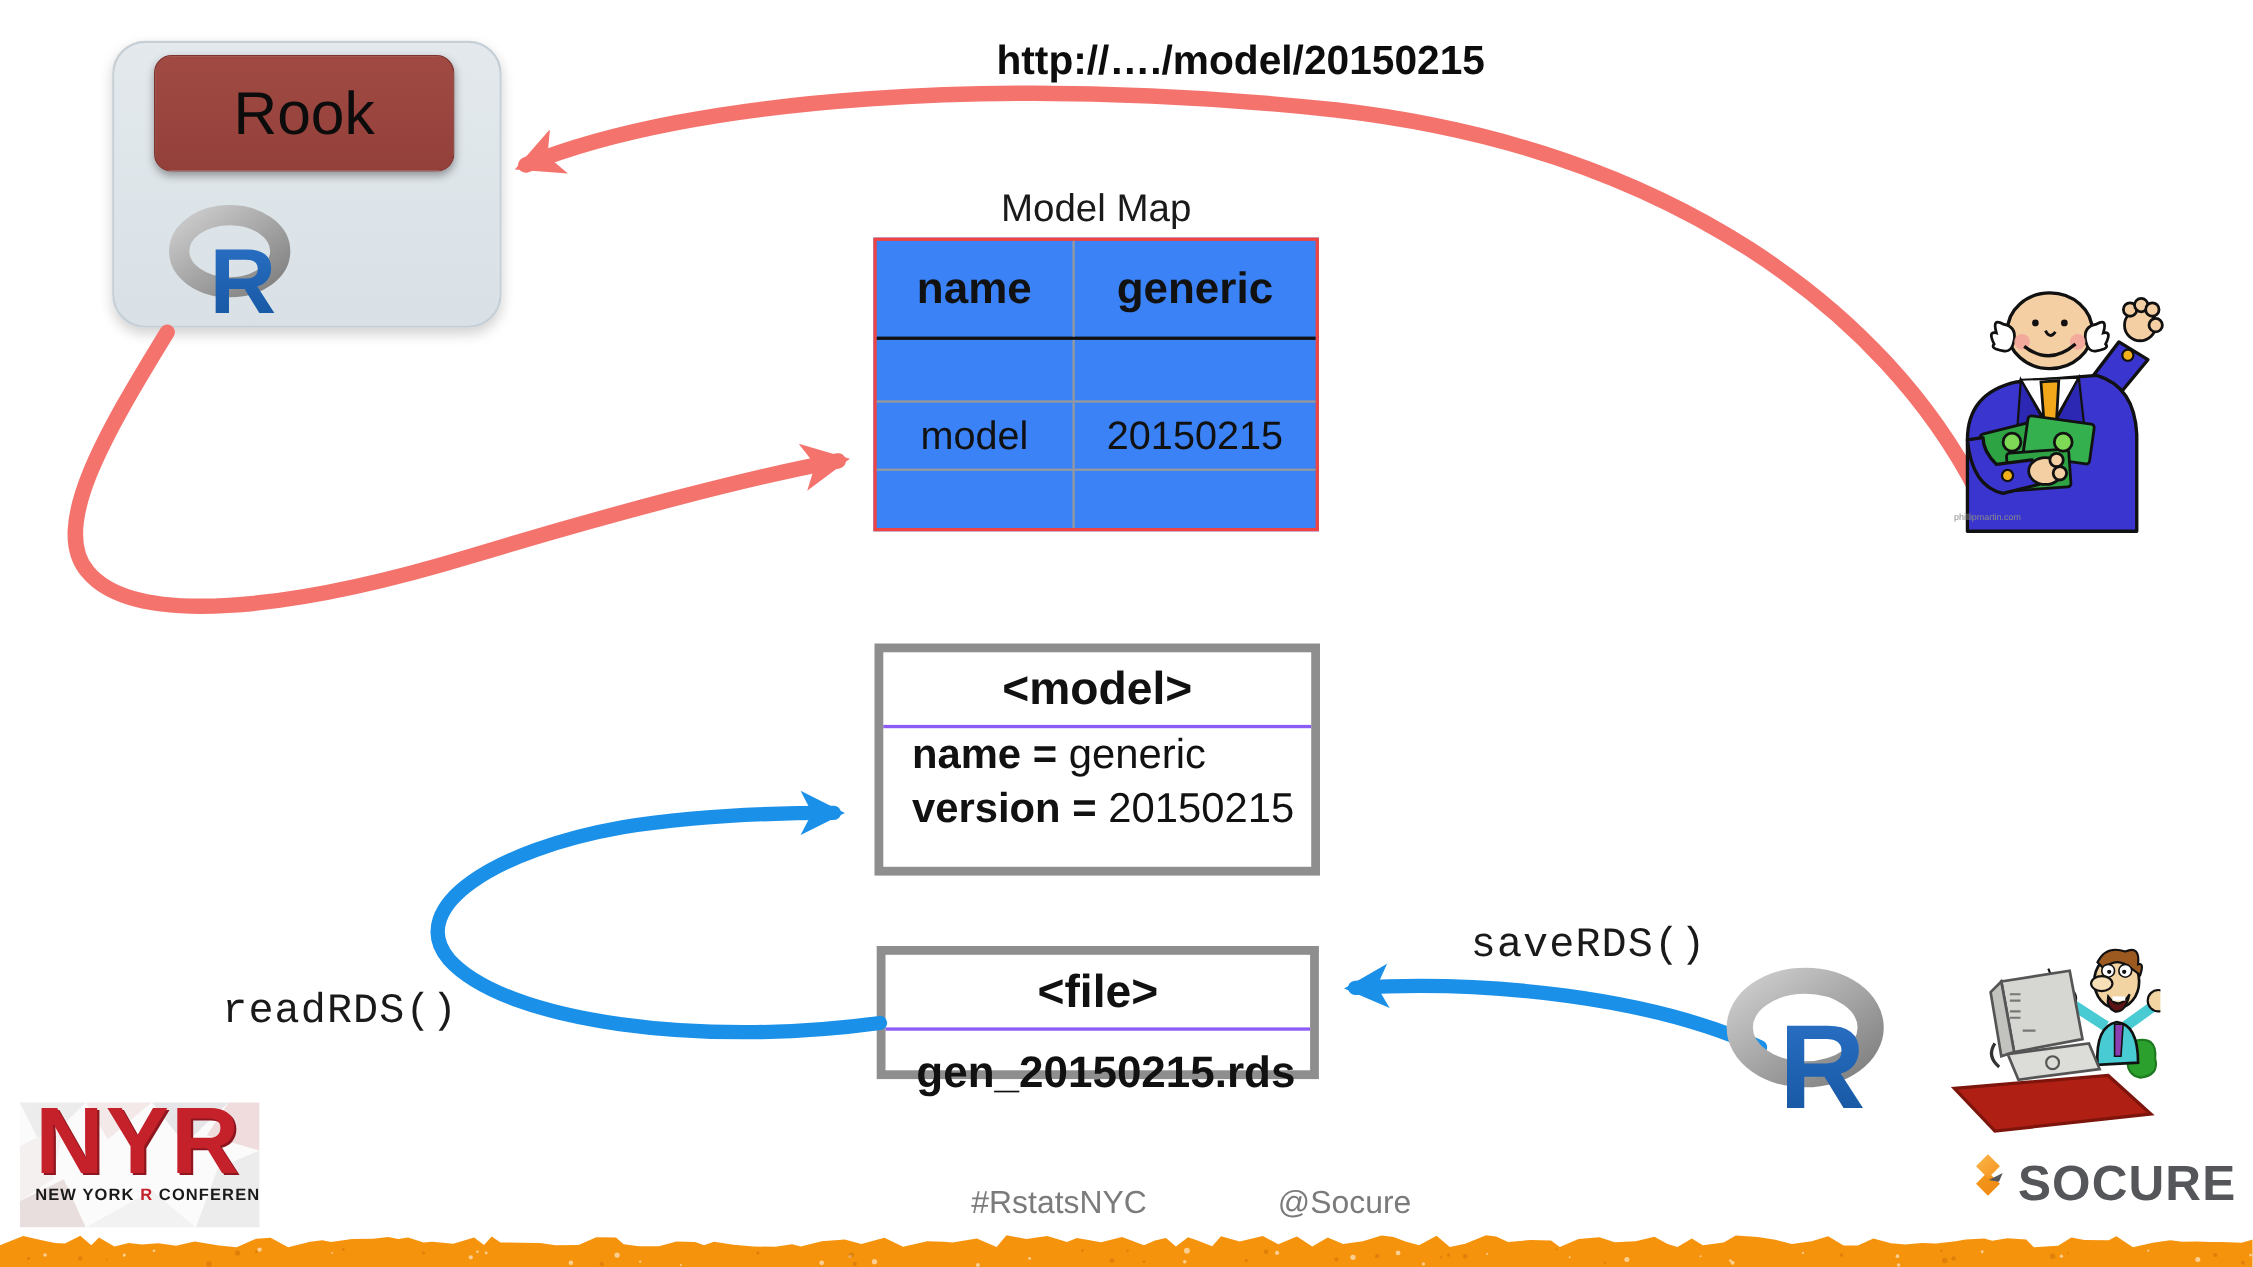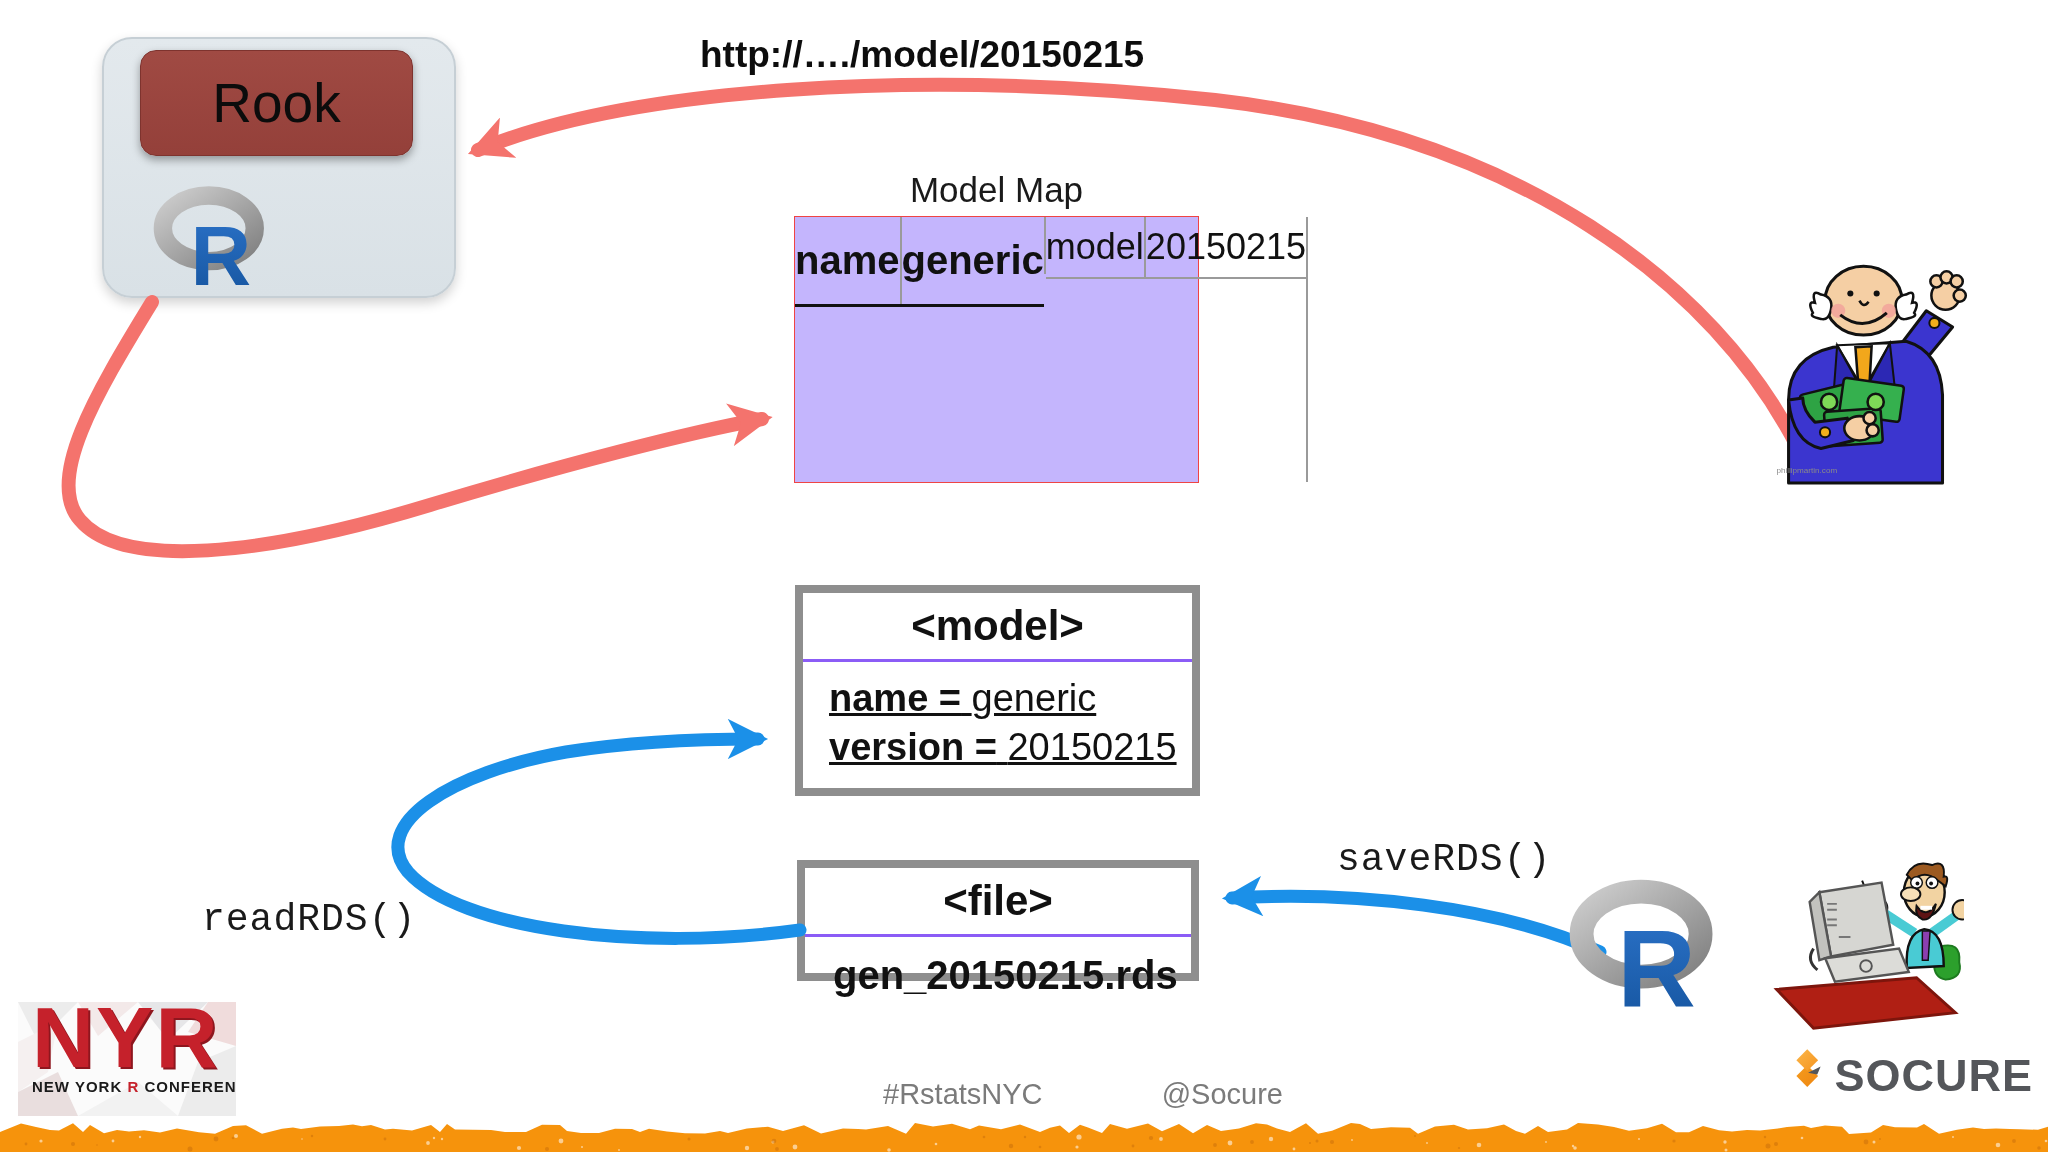--- a/index.html
+++ b/index.html
@@ -1,52 +1,52 @@
 <!DOCTYPE html>
 <html><head>
 <meta charset="utf-8">
 <style>
   html,body{margin:0;padding:0;}
   body{width:2048px;height:1152px;position:relative;overflow:hidden;background:#ffffff;
        font-family:"Liberation Sans",sans-serif;color:#111;}
   .abs{position:absolute;}
 
   
-  .url-label{left:700px;top:34px;width:650px;text-align:left;
+  .url-label{left:700px;top:34px;width:650px;text-align:right;
              font-size:37px;font-weight:700;letter-spacing:0px;color:#0d0d0d;}
 
   
   .rook-panel{left:102px;top:37px;width:350px;height:257px;border-radius:30px;
               background:linear-gradient(180deg,#e3e9ed 0%,#d9e1e6 100%);
               border:2px solid #c6cfd5;box-shadow:0 5px 12px rgba(0,0,0,.18);}
   .rook-btn{left:140px;top:50px;width:271px;height:104px;border-radius:16px;
             background:linear-gradient(180deg,#a04a43 0%,#94403a 100%);
             border:1px solid #7e332e;box-shadow:0 4px 8px rgba(0,0,0,.35);
             display:flex;align-items:center;justify-content:center;
             font-size:55px;font-weight:400;color:#0c0c0c;}
   .rook-rlogo{left:148px;top:185px;width:140px;height:105px;}
 
   
   .mm-title{left:794px;top:170px;width:405px;text-align:center;font-size:35px;color:#1a1a1a;}
-  .mm-table{left:794px;top:216px;width:405px;height:267px;background:#c4b5fd;
-            border:1px solid #ef4444;display:flex;flex-direction:row;box-sizing:border-box;}
+  .mm-table{left:794px;top:216px;width:405px;height:267px;background:#3b82f6;
+            border:3px solid #ef4444;display:flex;flex-direction:column;box-sizing:border-box;}
   .mm-row{display:flex;border-bottom:2px solid #9a9a9a;box-sizing:border-box;}
   .mm-row.hdr{height:90px;border-bottom:3px solid #111;font-weight:700;font-size:40px;}
   .mm-row.r1{height:57px;} .mm-row.r2{height:62px;font-size:36px;} .mm-row.r3{flex:1;border-bottom:none;}
   .mm-cell{display:flex;align-items:center;justify-content:center;box-sizing:border-box;}
   .mm-cell.c0{width:45%;border-right:2px solid #9a9a9a;}
   .mm-cell.c1{flex:1;}
 
   
   .uml-box{background:#fff;border:8px solid #8E8E8E;box-sizing:border-box;}
   .model-box{left:795px;top:585px;width:405px;height:211px;}
   .file-box{left:797px;top:860px;width:402px;height:121px;}
   .uml-title{height:66px;display:flex;align-items:center;justify-content:center;
              font-size:42px;font-weight:700;border-bottom:3px solid #8b5cf6;}
-  .model-fields{padding:12px 10px 0 26px;font-size:38px;line-height:49px;text-decoration:underline;}
+  .model-fields{padding:0 10px 0 26px;font-size:38px;line-height:49px;}
   .model-fields b{font-weight:700;}
   .file-name{padding:16px 1px 0 28px;font-size:40px;font-weight:700;}
 
   
   .code-label{font-family:"Liberation Mono","DejaVu Sans Mono",monospace;
               font-size:38px;color:#1a1a1a;letter-spacing:1px;}
   .read-label{left:202px;top:898px;}
   .save-label{left:1337px;top:838px;}
 
   

